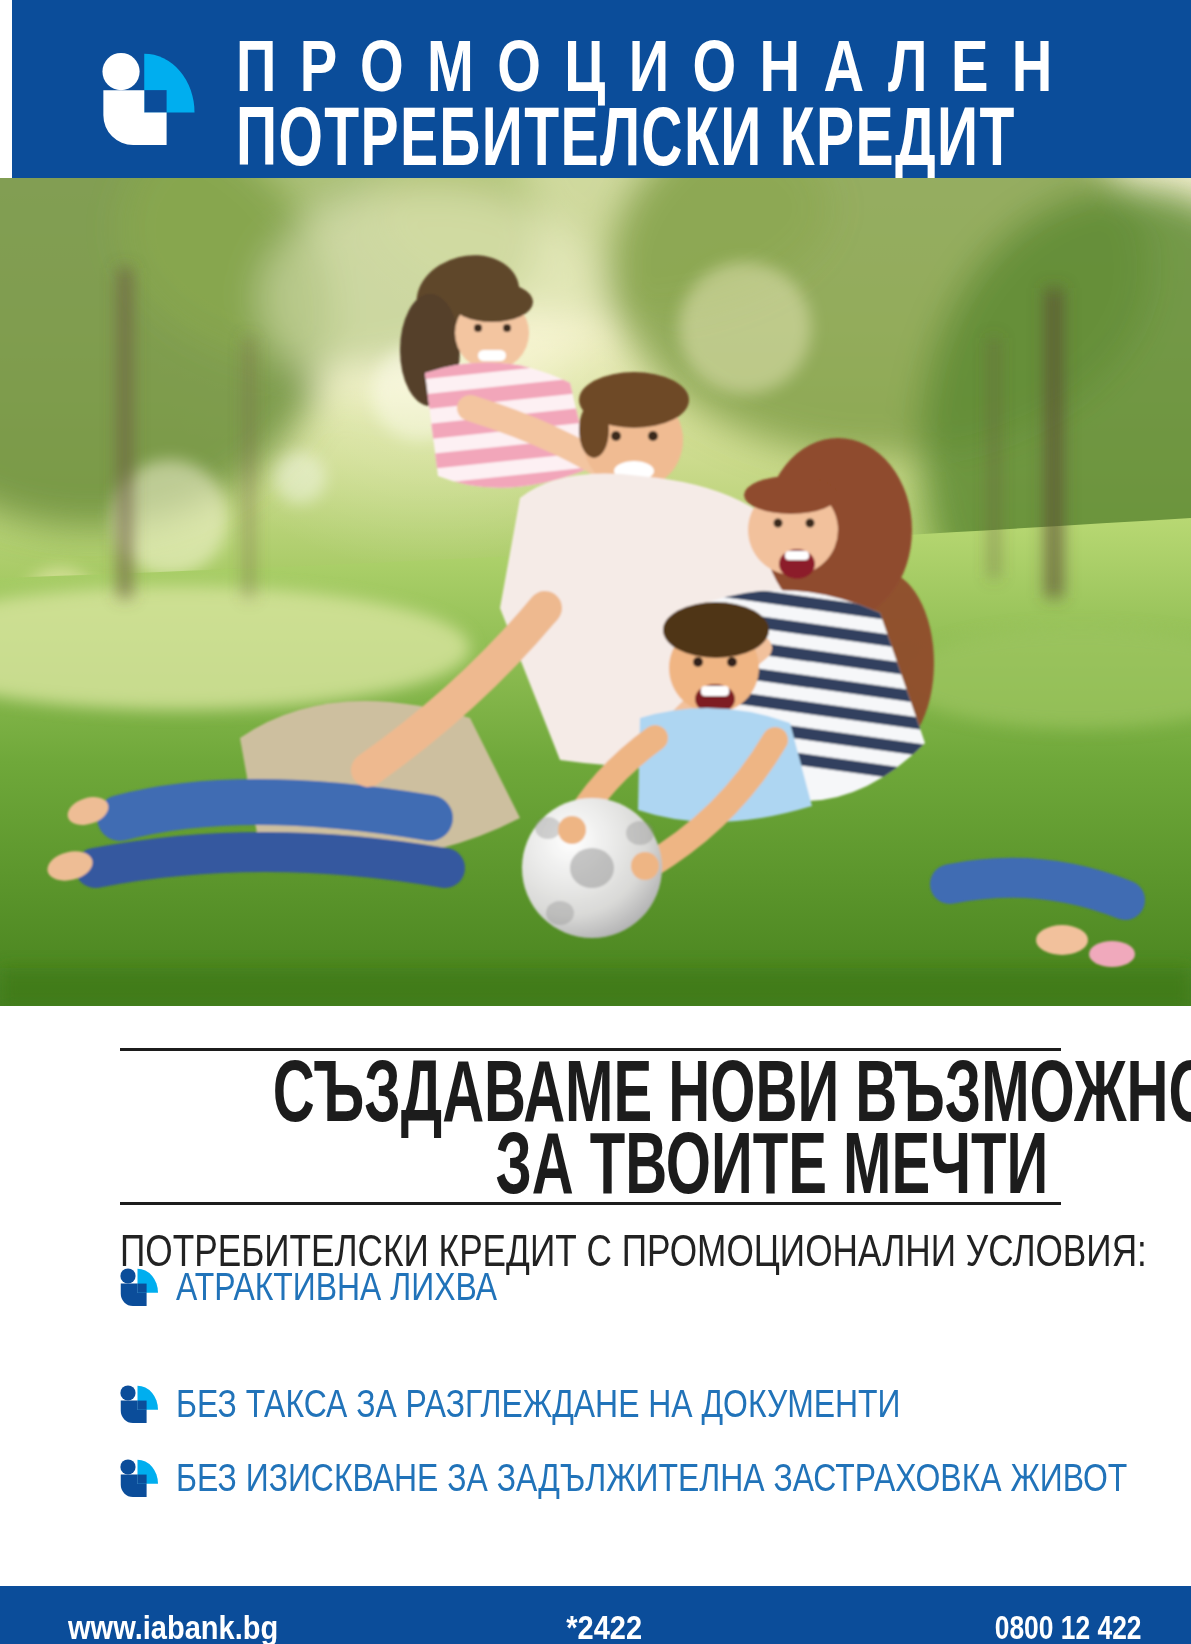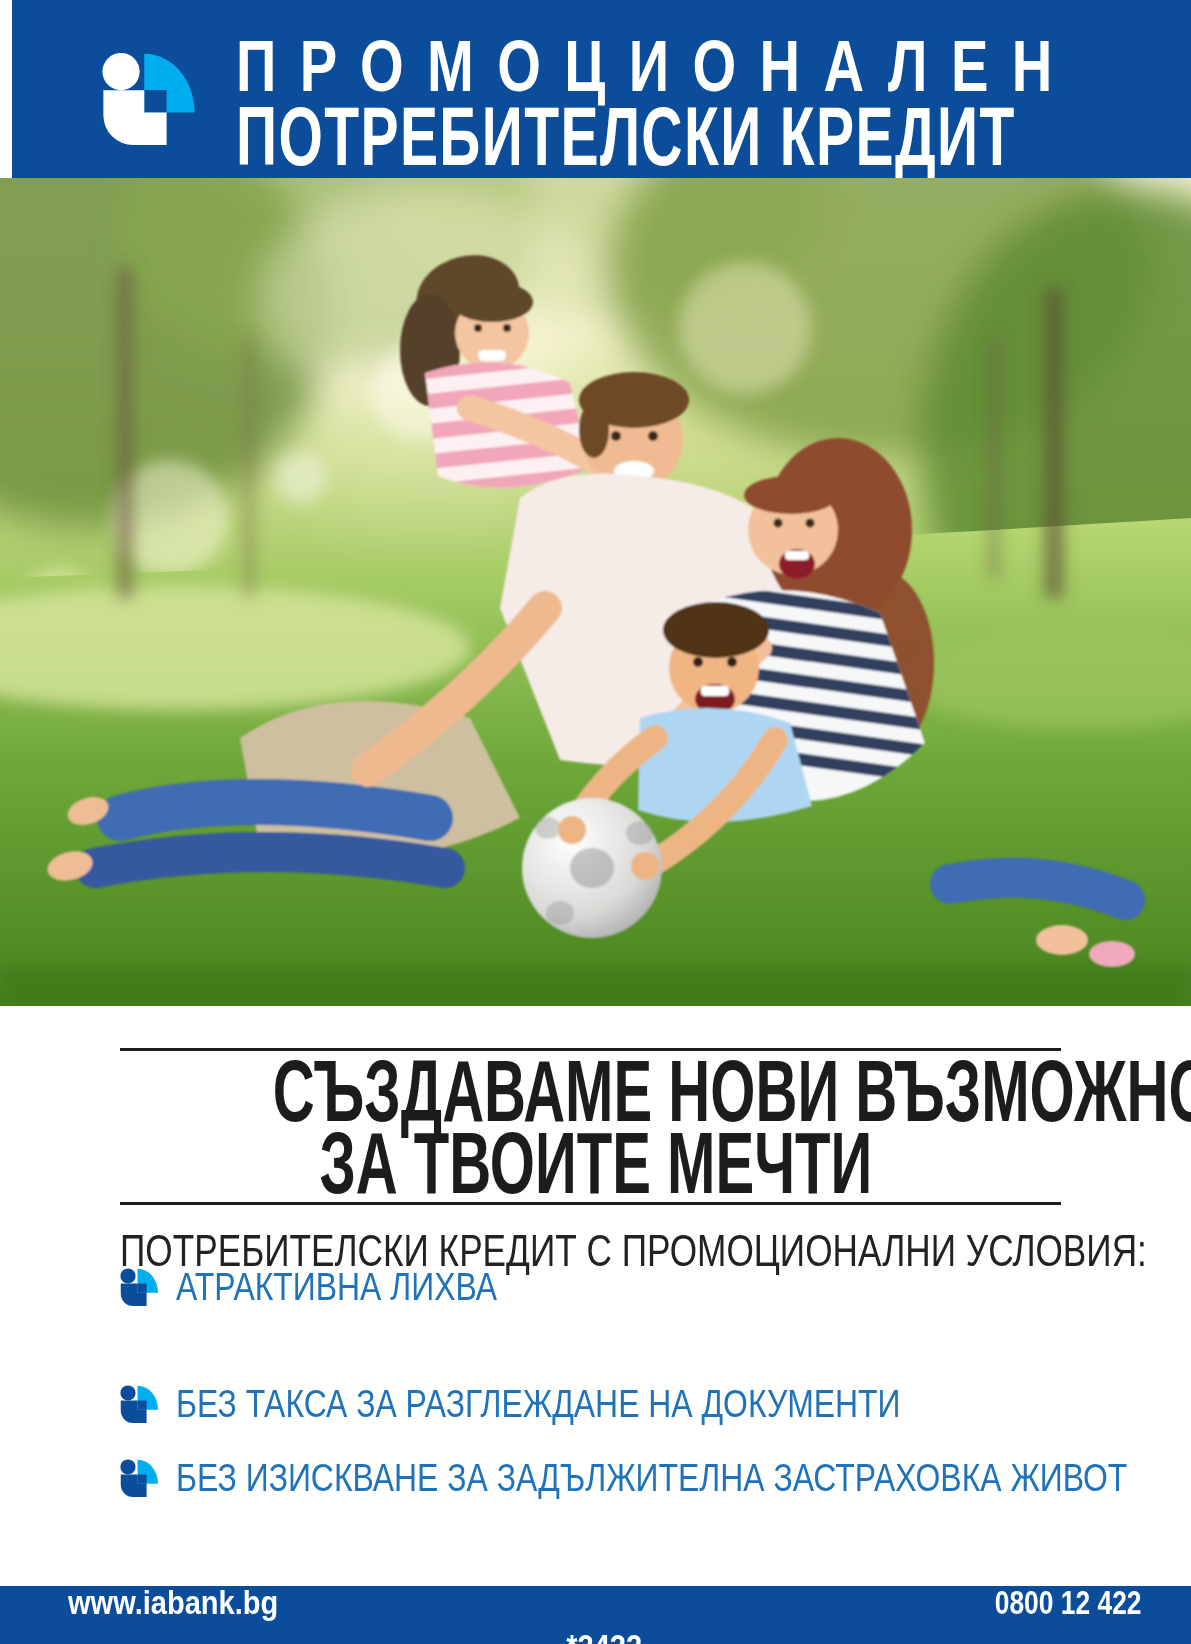--- a/index.html
+++ b/index.html
@@ -24,30 +24,30 @@
       radial-gradient(circle at 36% 12%, rgba(255,255,235,.55), rgba(255,255,235,0) 28%),
       linear-gradient(180deg,#f4f0cf 0%,#e9e9b4 18%,#ccdb8d 34%,#a8cb66 48%,#7cb244 62%,#57942c 80%,#417f1e 100%);
   }
   .photo svg{display:block;width:100%;height:100%;}
   
   .rule{position:absolute;left:120px;width:941px;height:3px;background:#1c1c1c;}
   .rule1{top:1048px;} .rule2{top:1202px;}
   .headline{position:absolute;left:0;width:1191px;text-align:center;color:#1c1c1c;
     font-weight:bold;font-size:88px;line-height:1;white-space:nowrap;}
   .headline .cond{transform-origin:center center;}
-  .headline1{top:1047px;} .headline2{top:1119px;}
+  .headline1{top:1047px;} .headline2{top:1119px;text-align:right;}
   .subheading{position:absolute;left:120px;top:1229px;font-size:44px;line-height:1;
     color:#222222;font-weight:400;white-space:nowrap;}
   .bullet{position:absolute;left:120px;height:44px;display:flex;align-items:center;gap:18px;}
   .bullet1{top:1265px;} .bullet2{top:1382px;text-align:right;} .bullet3{top:1456px;}
   .bullet .bicon{width:38px;height:40px;flex:0 0 auto;}
   .bullet .blabel{font-size:38px;line-height:1;color:#2173b9;font-weight:400;white-space:nowrap;}
   
   .botbar{position:absolute;left:0;top:1586px;width:1191px;height:58px;background:#0b4d9a;
-    display:flex;align-items:flex-start;box-sizing:border-box;padding:0 50px 0 68px;}
+    display:flex;align-items:flex-end;box-sizing:border-box;padding:0 50px 0 68px;}
   .botbar .cell{flex:1;color:#ffffff;font-weight:bold;font-size:33px;line-height:1;white-space:nowrap;}
   .cell-left{text-align:left;}
   .cell-center{text-align:center;flex:0 0 auto;margin-top:44px;}
   .cell-right{text-align:right;}
   .cell-right .cond{transform-origin:right center;}
   .cell-center .cond{transform-origin:center center;}
 </style>
 </head>
 <body>
 

